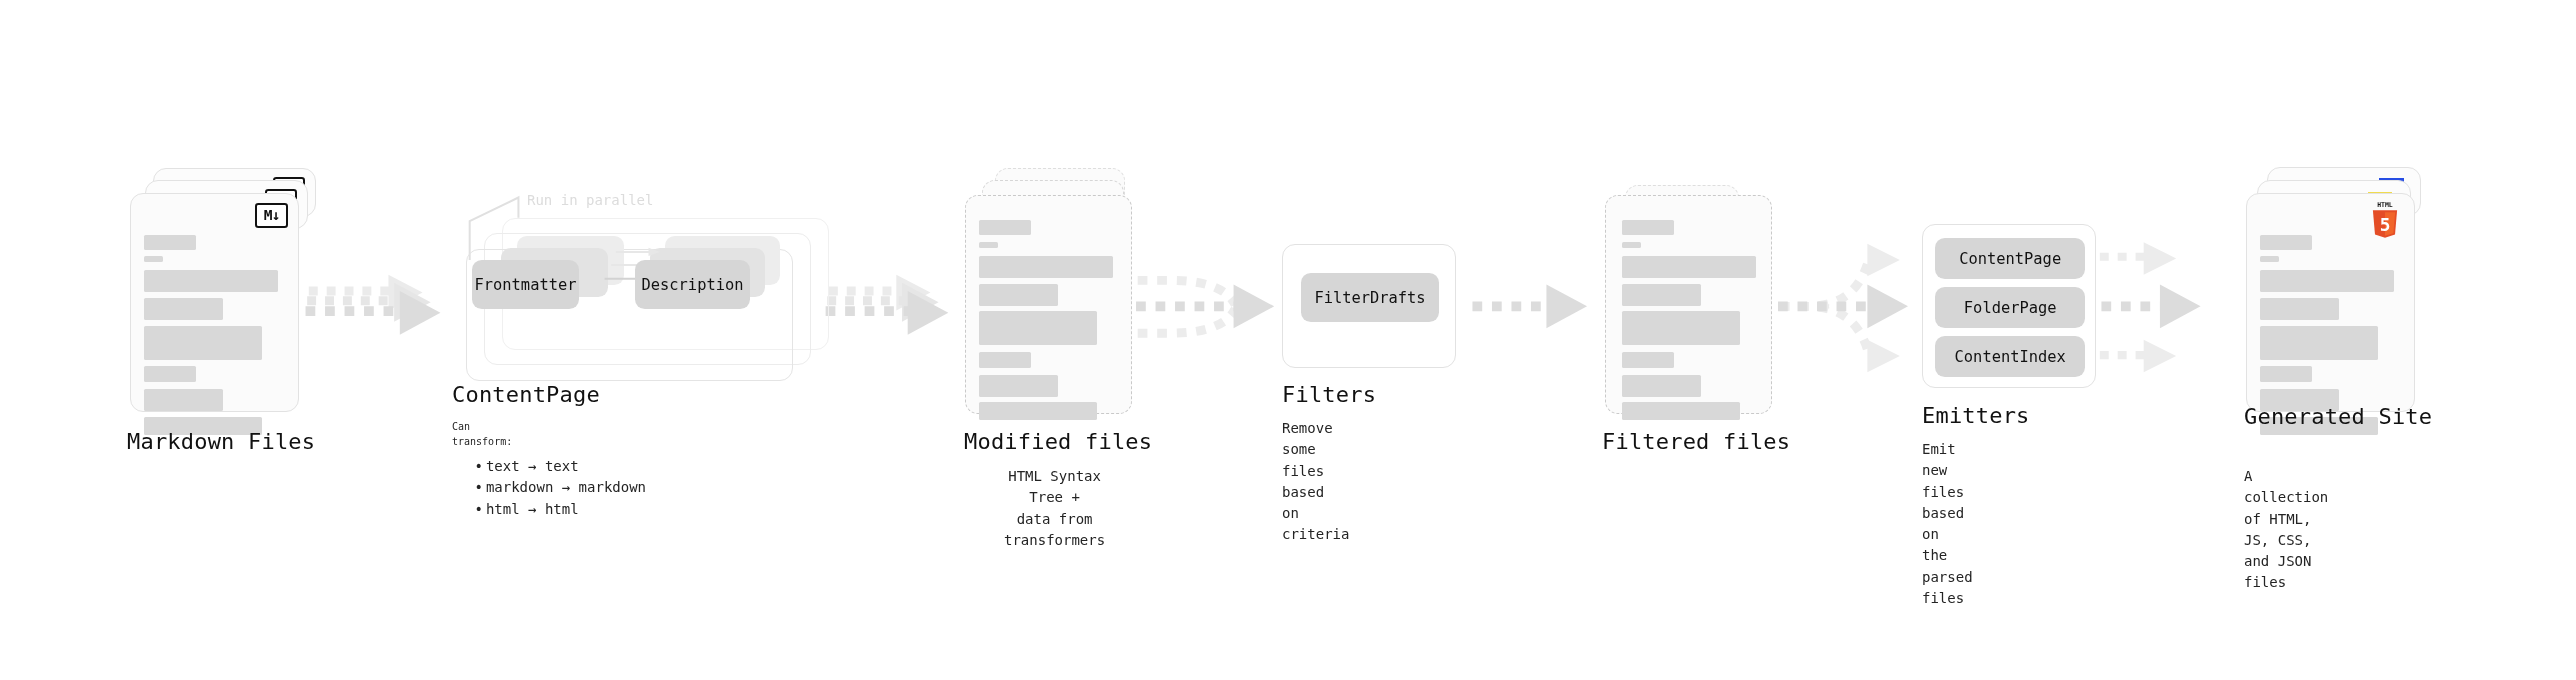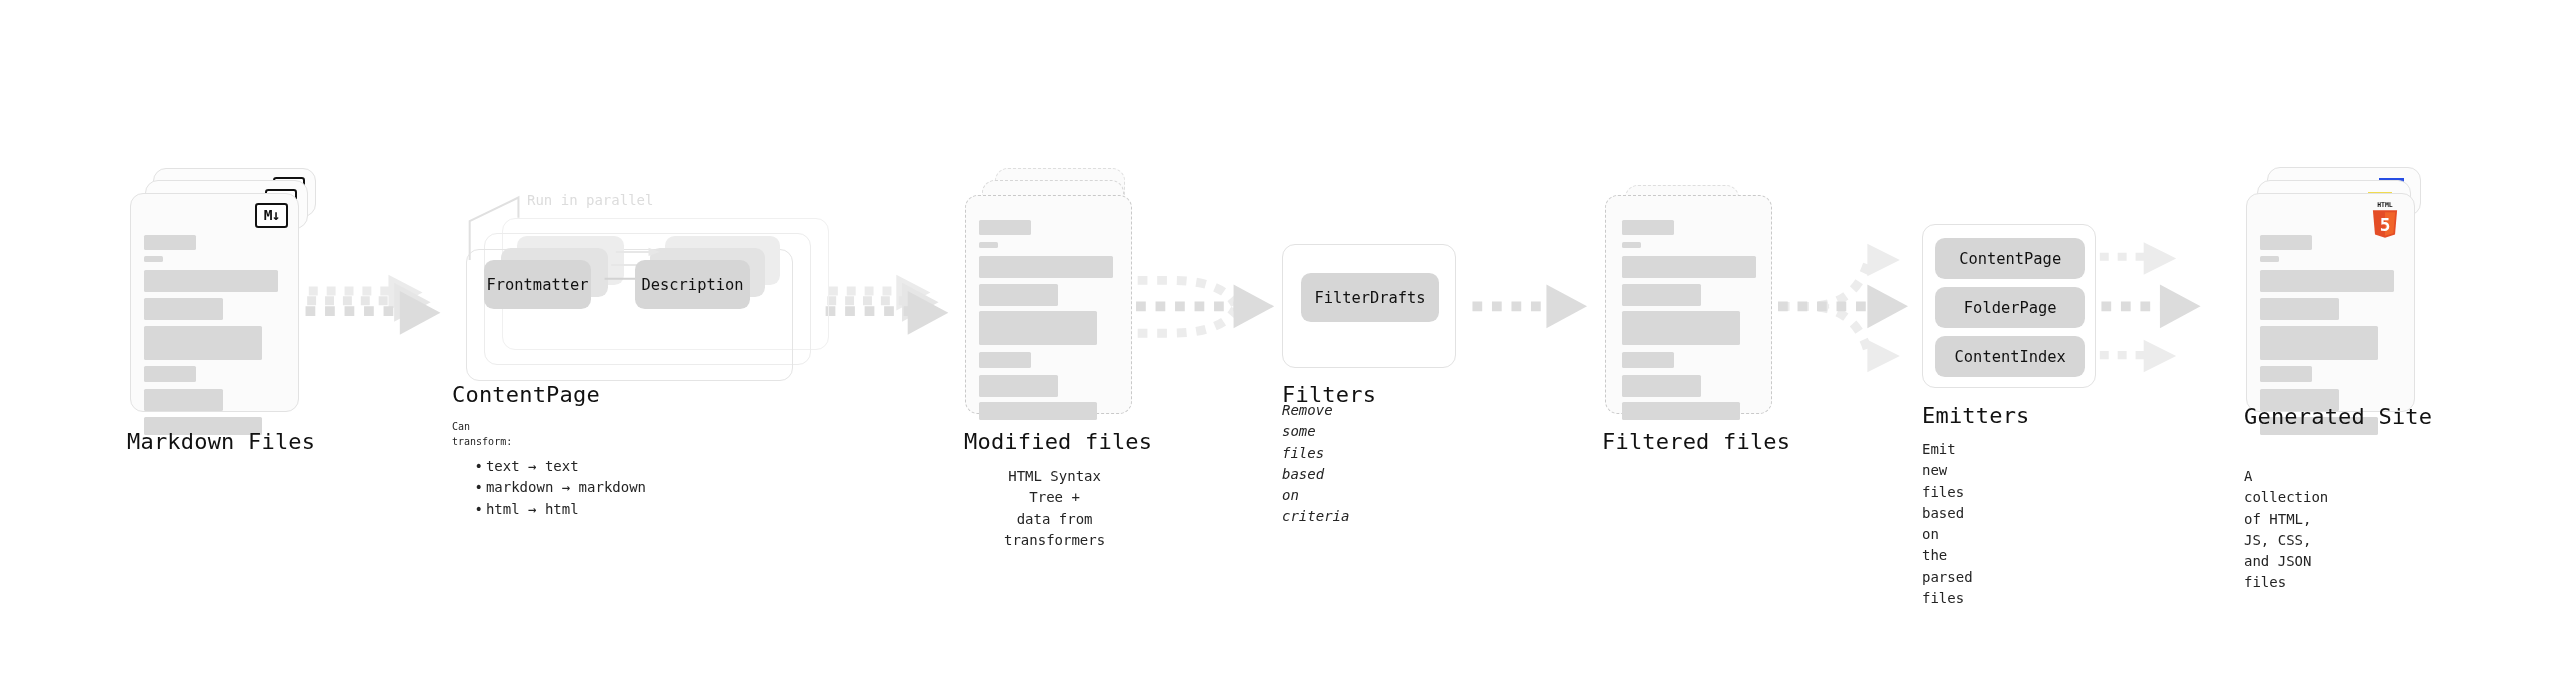--- a/index.html
+++ b/index.html
@@ -274,21 +274,21 @@
         <polygon points="798,305 812,310 798,315" fill="#e7e7e7" stroke="none"></polygon>
         <line x1="752" y1="326" x2="794" y2="326"></line>
         <polygon points="792,321 806,326 792,331" fill="#e7e7e7" stroke="none"></polygon>
       </g>
       <g stroke="#d2d2d2" stroke-width="2.5" fill="none">
         <line x1="744" y1="343" x2="790" y2="343"></line>
         <polygon points="788,337 804,343 788,349" fill="#d2d2d2" stroke="none"></polygon>
       </g>
     </svg>
 
-    <div class="pill front" style="left:484px; top:260px; width:107px; height:49px;">Frontmatter</div>
+    <div class="pill front" style="left:472px; top:260px; width:107px; height:49px;">Frontmatter</div>
     <div class="pill front" style="left:635px; top:260px; width:115px; height:49px;">Description</div>
 
     <div class="stage-title" style="left:452px; top:382px;">ContentPage</div>
 
     <div class="sub-lead" style="left:452px; top:419px;">Can transform:</div>
 
     <ul class="sub-list" style="left:452px; top:440px;">
       <li>text → text</li>
       <li>markdown → markdown</li>
       <li>html → html</li>
@@ -317,21 +317,21 @@
 data from transformers</div>
   </div>
 
   <div class="stage-col">
     <div class="box" style="left:1282px; top:244px; width:174px; height:124px;">
       <div class="pill front" style="left:18px; top:28px; width:138px; height:49px;">FilterDrafts</div>
     </div>
 
     <div class="stage-title" style="left:1282px; top:382px;">Filters</div>
 
-    <div class="stage-sub" style="left:1282px; top:400px;font-style:italic;">Remove some files based
+    <div class="stage-sub" style="left:1282px; top:418px;">Remove some files based
 on criteria</div>
   </div>
 
   <div class="stage-col">
     <div class="card-stack">
       <div class="card dashed" style="left:1625px; top:185px; width:114px; height:49px; border-color:#dedede;"></div>
       <div class="card dashed" style="left:1605px; top:195px; width:167px; height:219px;">
         <div class="skel" style="left:16.3px; top:24.4px; width:52px; height:14.6px;"></div>
         <div class="skel" style="left:16.3px; top:46px; width:18.7px; height:5.7px;"></div>
         <div class="skel" style="left:16.3px; top:60px; width:134px; height:22px;"></div>

